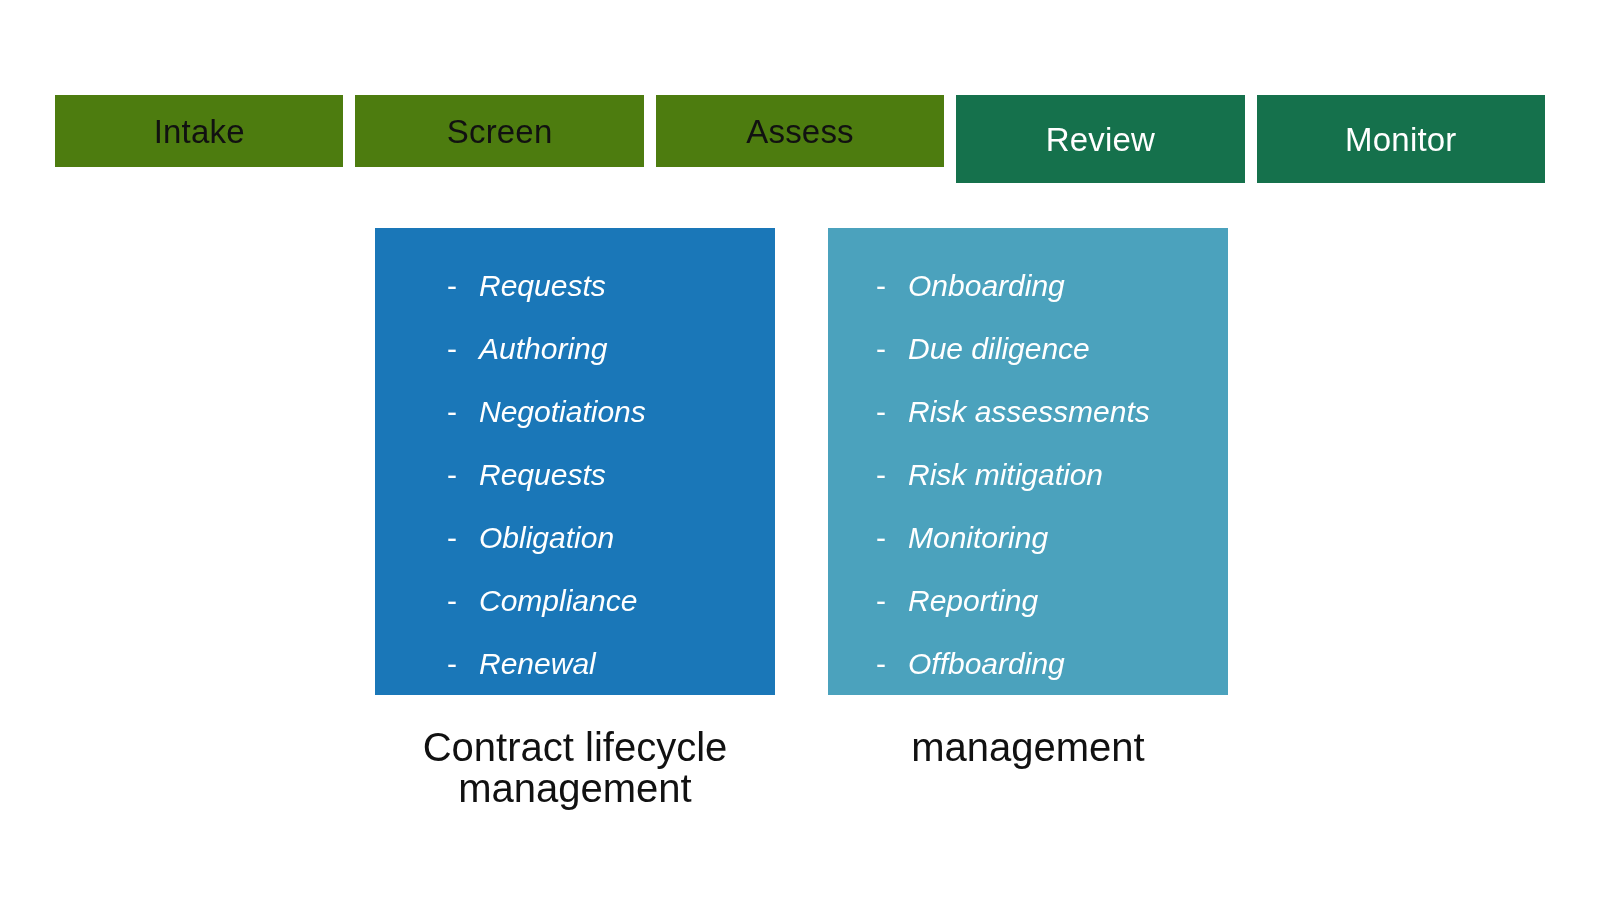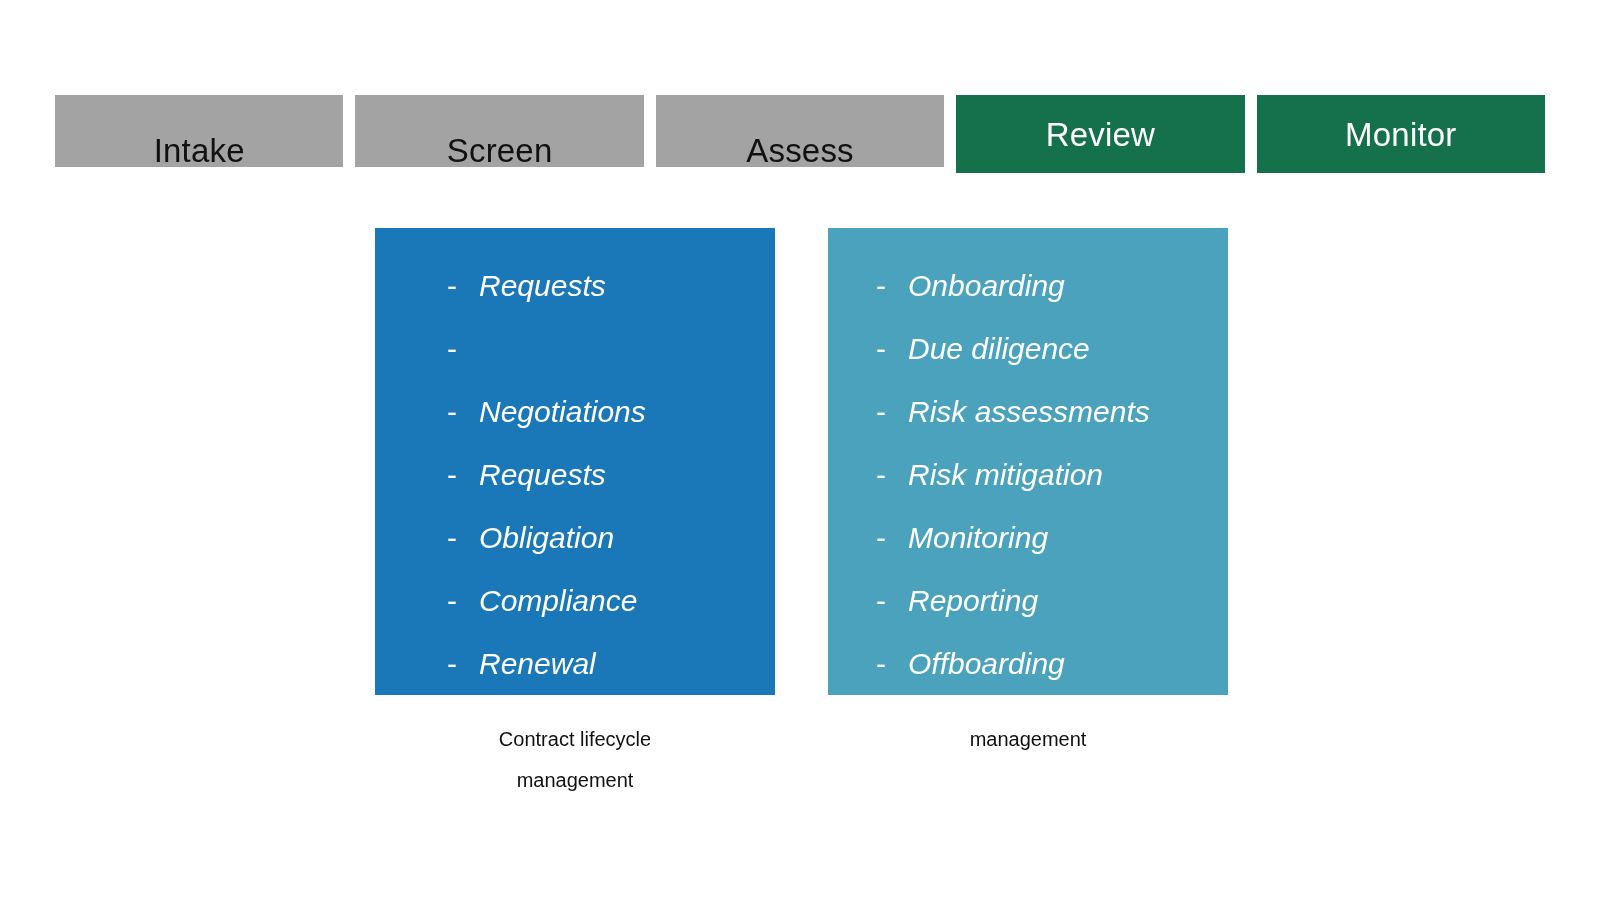--- a/index.html
+++ b/index.html
@@ -41,28 +41,27 @@
     display: flex;
     align-items: center;
     justify-content: center;
     font-size: 33px;
     line-height: 1;
     letter-spacing: 0.2px;
     box-sizing: border-box;
     user-select: none;
   }
   .stage-chip.inactive {
-    background: #a3a3a3;
+    background: #4d7c0f;
     color: #111111;
-    align-items: flex-end;
   }
   .stage-chip.active {
     background: #15714c;
     color: #ffffff;
-    height: 78px;
+    height: 88px;
   }
 
   
   .panels {
     position: absolute;
     left: 375px;
     top: 228px;
     width: 853px;
     height: 500px;
     display: flex;
@@ -109,24 +108,24 @@
     color: #ffffff;
     font-size: 30px;
   }
   .li-text {
     white-space: nowrap;
     font-style: italic;
   }
 
   
   .panel-caption {
-    margin-top: 24px;
+    margin-top: 32px;
     width: 400px;
     text-align: center;
-    font-size: 20px;
+    font-size: 40px;
     line-height: 41px;
     color: #111111;
   }
   .caption-line { display: block; }
 </style>
 </head>
 <body>
 
 <div class="slide">
 
@@ -158,20 +157,21 @@
 
     <div class="panel-col">
       <div class="panel-box blue">
         <ul class="panel-list">
           <li>
             <span class="li-dash">-</span>
             <span class="li-text">Requests</span>
           </li>
           <li>
             <span class="li-dash">-</span>
+            <span class="li-text">Authoring</span>
           </li>
           <li>
             <span class="li-dash">-</span>
             <span class="li-text">Negotiations</span>
           </li>
           <li>
             <span class="li-dash">-</span>
             <span class="li-text">Requests</span>
           </li>
           <li>

